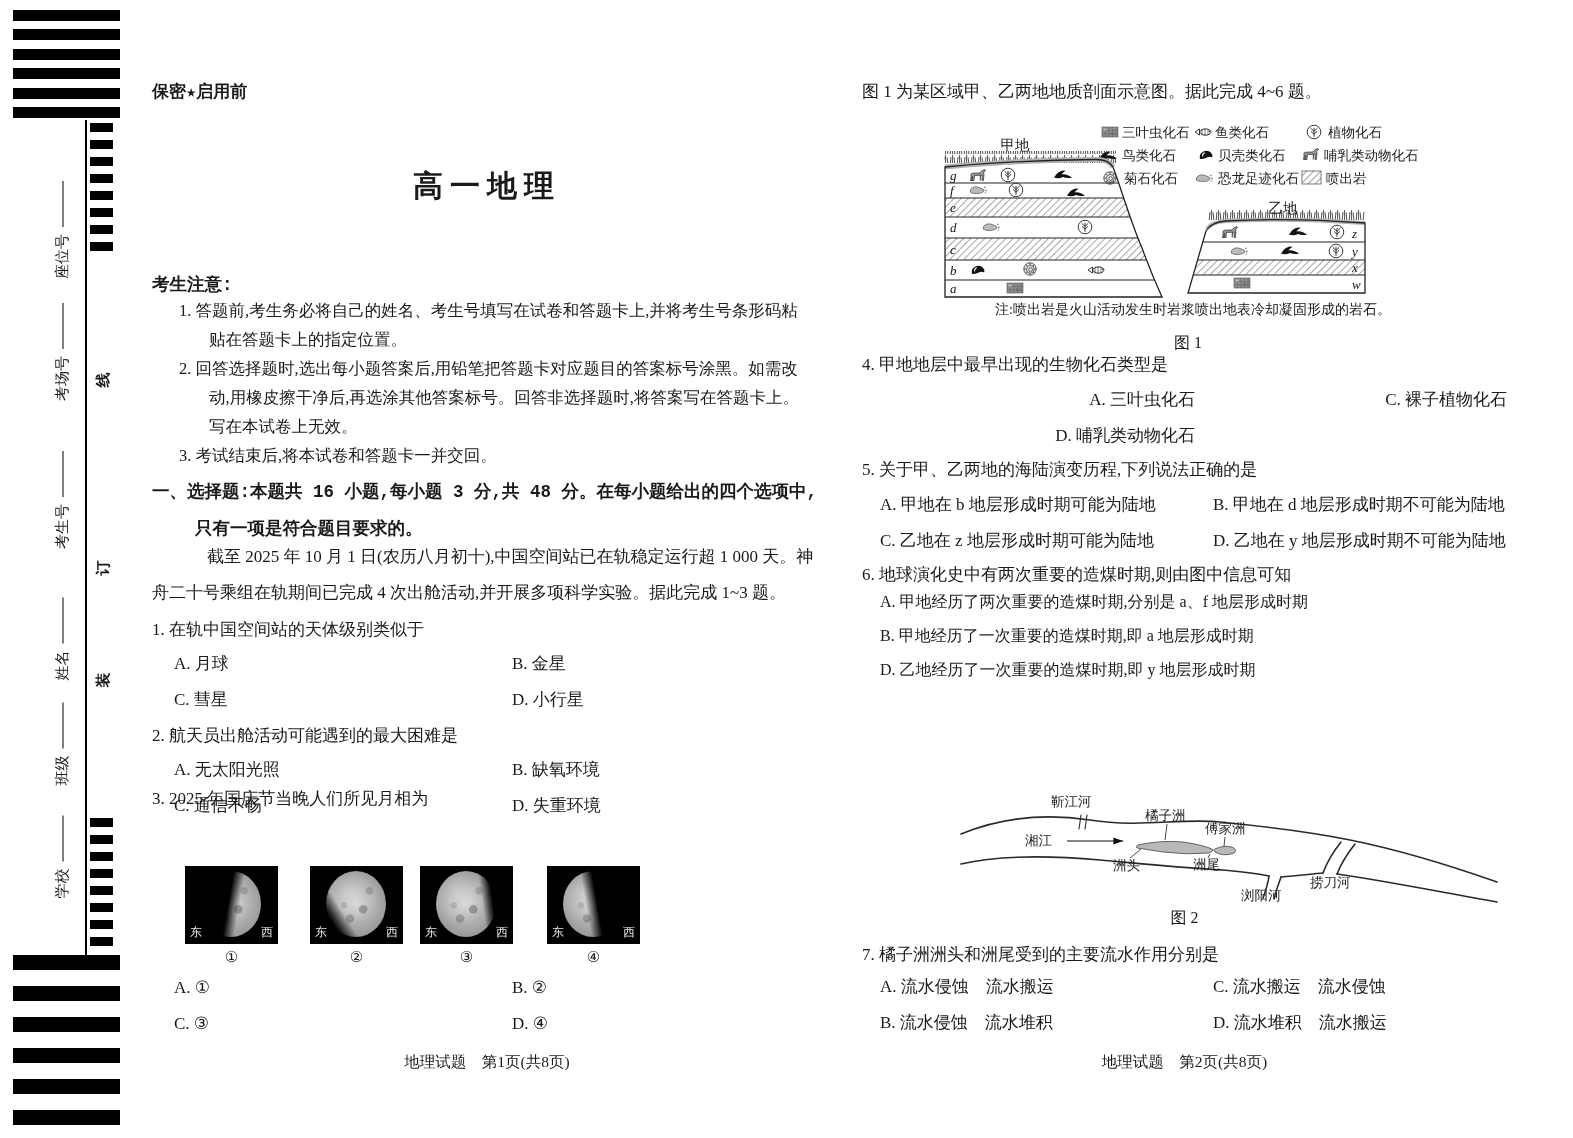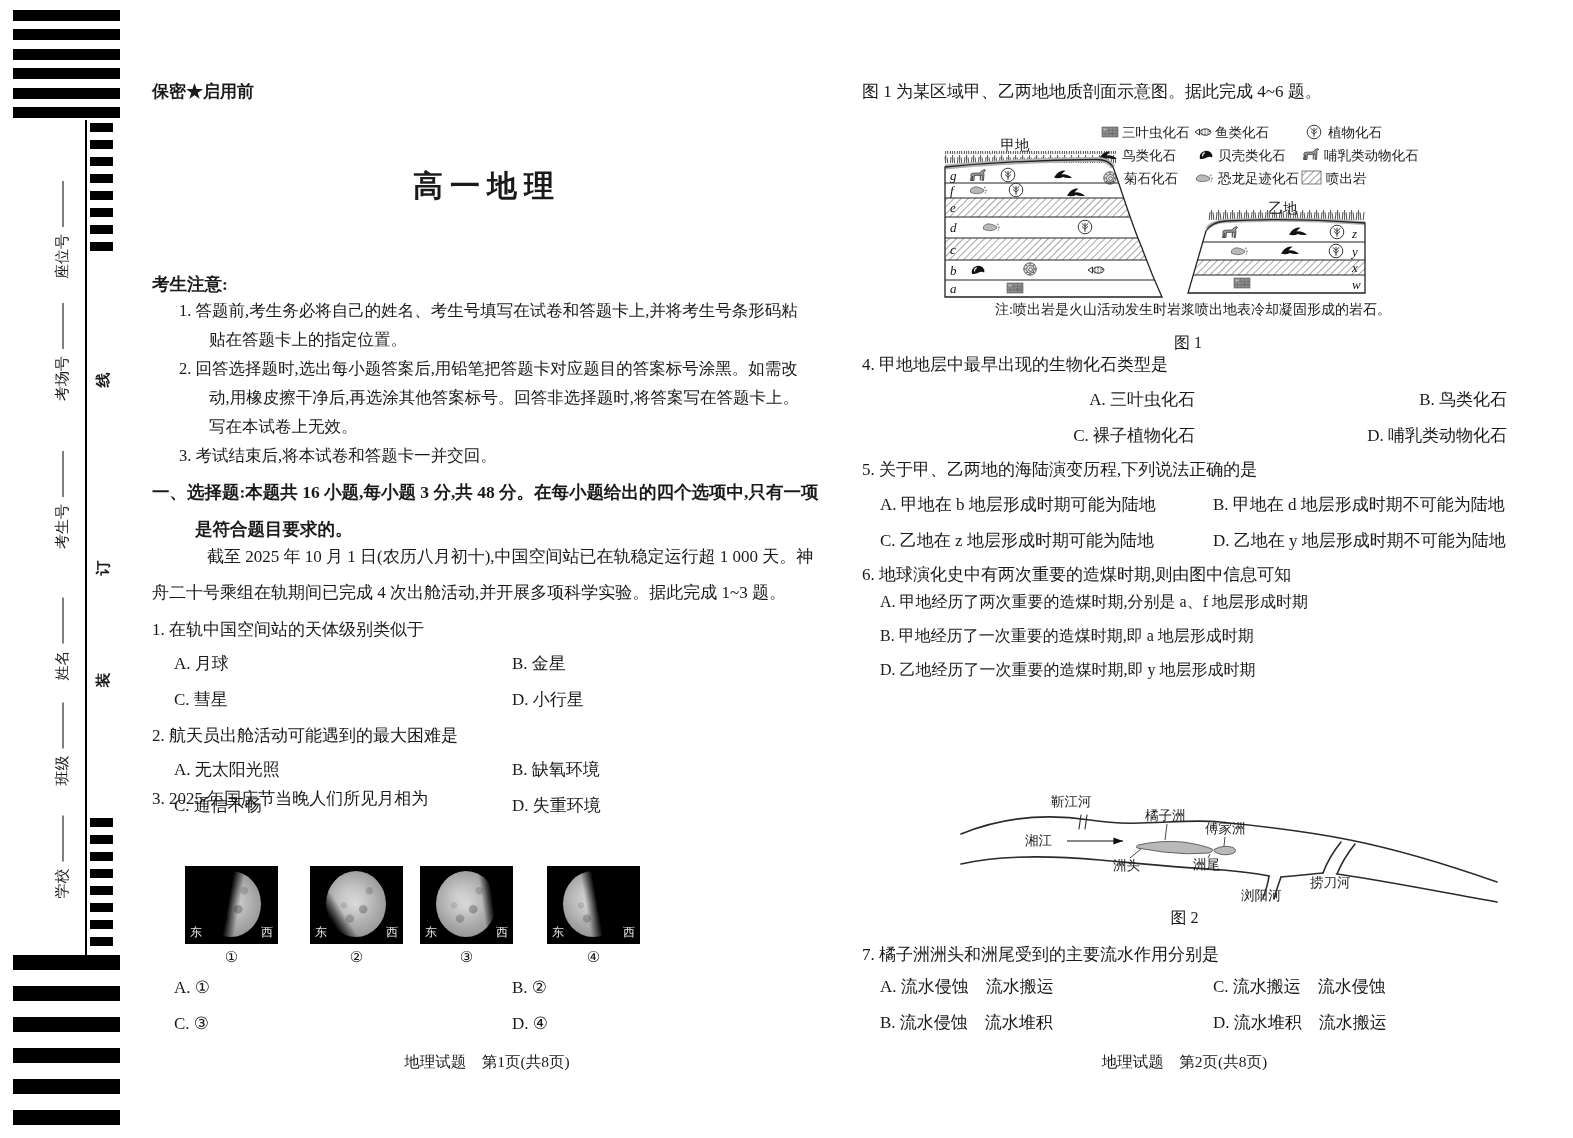--- a/index.html
+++ b/index.html
@@ -1,19 +1,19 @@
 <!DOCTYPE html>
 <html><head>
 <meta charset="utf-8">
 <style>
   html,body{margin:0;padding:0;background:#ffffff;}
   body{width:1573px;height:1138px;position:relative;overflow:hidden;color:#1a1a1a;
        font-family:"Liberation Serif","DejaVu Serif",serif;}
   .serif{font-family:"Liberation Serif","DejaVu Serif",serif;}
-  .sans{font-family:Liberation Serif, serif;}
+  .sans{font-family:Liberation Mono, monospace;}
   .blk{position:absolute;}
 
   
   .seal{position:absolute;left:0;top:0;width:132px;height:1138px;}
   .bars-wide-top{position:absolute;left:13px;top:10px;width:107px;height:110px;
     background:repeating-linear-gradient(180deg,#000 0 11px,#fff 11px 19.4px);}
   .bars-narrow-top{position:absolute;left:90px;top:123px;width:23px;height:130px;
     background:repeating-linear-gradient(180deg,#000 0 9px,#fff 9px 17px);}
   .bars-narrow-bottom{position:absolute;left:90px;top:818px;width:23px;height:130px;
     background:repeating-linear-gradient(180deg,#000 0 9px,#fff 9px 17px);}
@@ -347,21 +347,20 @@
       <use href="#ic-trilobite" x="384" y="173"></use>
     </g>
 
     <text class="ft ft-note" x="137" y="204">注:喷出岩是火山活动发生时岩浆喷出地表冷却凝固形成的岩石。</text>
     <text class="ft ft-cap" x="330" y="238" text-anchor="middle">图 1</text>
   </svg>
 
   <div class="blk stem q4s">4. 甲地地层中最早出现的生物化石类型是</div>
   <div class="blk opts opts2b q4o">
     <div class="opt">A. 三叶虫化石</div>
-    <div class="opt">B. 鸟类化石</div>
     <div class="opt">C. 裸子植物化石</div>
     <div class="opt">D. 哺乳类动物化石</div>
   </div>
 
   <div class="blk stem q5s">5. 关于甲、乙两地的海陆演变历程,下列说法正确的是</div>
   <div class="blk opts opts2b q5o">
     <div class="opt">A. 甲地在 b 地层形成时期可能为陆地</div>
     <div class="opt">B. 甲地在 d 地层形成时期不可能为陆地</div>
     <div class="opt">C. 乙地在 z 地层形成时期可能为陆地</div>
     <div class="opt">D. 乙地在 y 地层形成时期不可能为陆地</div>

